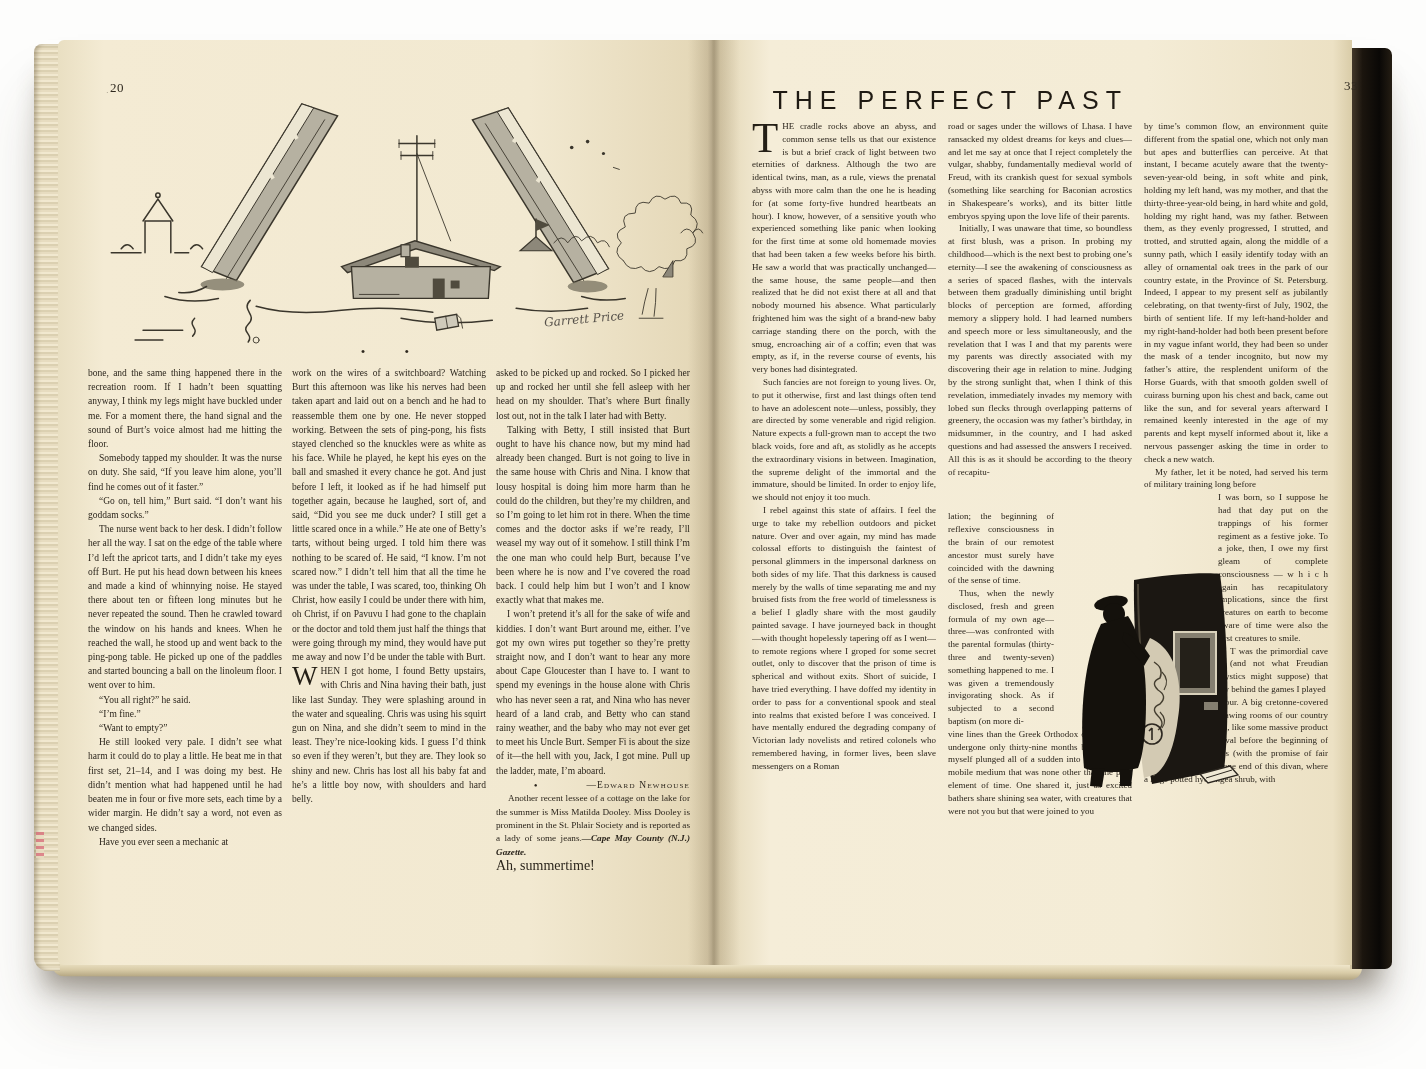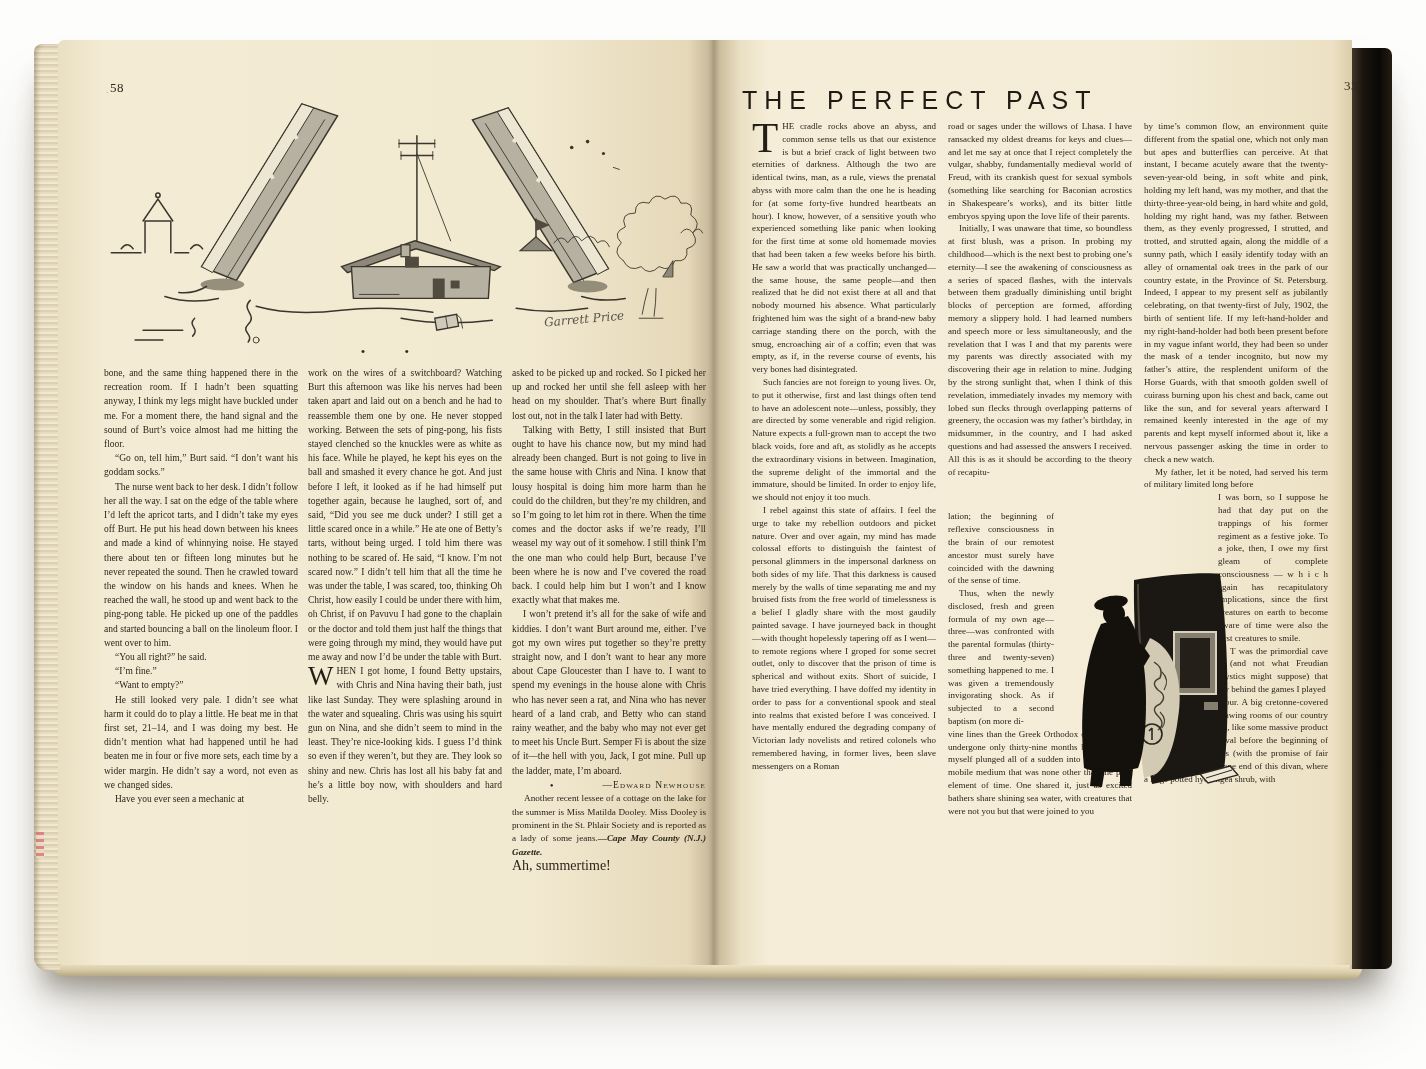--- a/index.html
+++ b/index.html
@@ -24,58 +24,58 @@
   .gutter{position:absolute;left:652px;top:0;width:52px;height:925px;pointer-events:none;
         background:linear-gradient(90deg,rgba(60,45,25,0),rgba(90,70,40,.18) 38%,rgba(60,45,25,.34) 50%,rgba(90,70,40,.16) 62%,rgba(60,45,25,0))}
   .pageno{position:absolute;font-size:13px;letter-spacing:.5px;color:#2e2databas;color:#2e281e}
   .pageno-left{left:52px;top:40px}
   .pageno-right{left:632px;top:38px}
   .cartoon{position:absolute;left:46px;top:52px;width:602px;height:258px}
   .sig{position:absolute;left:486px;top:272px;font-style:italic;font-family:"DejaVu Serif",serif;
        font-size:12px;color:#56514a;transform:rotate(-5deg)}
   .dots{position:absolute;left:0;right:0;top:304px;text-align:center;font-size:13px;word-spacing:36px;color:#2e281e}
   .cols{position:absolute;display:flex}
-  .cols-left{left:46px;top:326px;width:602px;height:582px;gap:10px}
+  .cols-left{left:30px;top:326px;width:602px;height:582px;gap:10px}
   .cols-right{left:40px;top:80px;width:576px;height:832px;gap:12px}
   .col{flex:1 1 0;overflow:hidden;text-align:justify}
   .cols-left .col{font-size:9.5px;line-height:14.2px}
   .cols-right .col{font-size:9px;line-height:12.8px}
   .col p{margin:0;padding:0}
   .blk-p{text-indent:11px}
   .blk-pc,.blk-dc{text-indent:0}
   .blk-dot{text-align:center;text-indent:0;margin:9px 0 7px;font-size:11px}
   .blk-filler{text-indent:12px;font-size:9.2px;line-height:13.4px;margin-top:2px}
   .blk-filler i{font-style:italic;font-weight:700}
   .blk-filler2{text-indent:0;margin-top:9px;font-size:14px}
   .byline{float:right;font-variant:small-caps;letter-spacing:1.2px}
   .dropcap{float:left;font-family:"Liberation Serif",serif;color:#241f16;padding:1px 3px 0 0}
   .dropcap.c2{font-size:27px;line-height:22px}
   .dropcap.c3{font-size:43px;line-height:33px;padding-right:4px}
-  .title{position:absolute;left:30px;top:46px;width:386px;margin:0;text-align:left;
+  .title{position:absolute;left:30px;top:46px;width:386px;margin:0;text-align:right;
          font-family:"Liberation Sans",sans-serif;font-weight:400;font-size:25px;
          letter-spacing:7px;color:#1f1a13}
   .narrow-left,.narrow-right{display:block}
   .narrow-right{margin-left:auto}
   .manart{position:absolute;left:342px;top:532px;width:190px;height:220px}
   svg .ink{stroke:#3a362c;fill:none;stroke-width:1.5;stroke-linecap:round}
   svg .thin{stroke:#3a362c;fill:none;stroke-width:.9;stroke-linecap:round}
 </style>
 </head>
 <body>
 
 <div class="stage">
   <div class="book">
     <div class="edge-bottom"></div>
     <div class="edge-left">
       <div class="redmark"></div>
     </div>
     <div class="edge-right"></div>
 
     <div class="page page-left">
-      <div class="pageno pageno-left">58</div>
+      <div class="pageno pageno-left">20</div>
 
       <svg class="cartoon" viewBox="0 0 600 260">
 
         <g>
           <polygon points="196,12 232,24 130,190 95,176" fill="#b6b1a1" stroke="#3a362c" stroke-width="1.5"></polygon>
           <polygon points="196,12 208,16 106,182 95,176" fill="#ece6d2" stroke="#3a362c" stroke-width="1"></polygon>
           <line x1="216,20" y1="0" x2="0" y2="0" class="thin"></line>
           <line x1="219" y1="28" x2="120" y2="188" class="thin"></line>
           <rect x="186" y="42" width="7" height="4" transform="rotate(59 189 44)" fill="#ece6d2" stroke="none"></rect>
           <rect x="162" y="82" width="7" height="4" transform="rotate(59 165 84)" fill="#ece6d2" stroke="none"></rect>
@@ -152,20 +152,21 @@
           <circle cx="500" cy="62" r="1.6"></circle>
             <path d="M510,76 l6,2" class="thin"></path>
         </g>
       </svg>
       <div class="sig">Garrett Price</div>
       <div class="dots">•  •</div>
 
       <div class="cols cols-left">
         <div class="col">
             <p class="blk-pc">bone, and the same thing happened there in the recreation room. If I hadn’t been squatting anyway, I think my legs might have buckled under me. For a moment there, the hand signal and the sound of Burt’s voice almost had me hitting the floor.</p>
+            <p class="blk-p">Somebody tapped my shoulder. It was the nurse on duty. She said, “If you leave him alone, you’ll find he comes out of it faster.”</p>
             <p class="blk-p">“Go on, tell him,” Burt said. “I don’t want his goddam socks.”</p>
             <p class="blk-p">The nurse went back to her desk. I didn’t follow her all the way. I sat on the edge of the table where I’d left the apricot tarts, and I didn’t take my eyes off Burt. He put his head down between his knees and made a kind of whinnying noise. He stayed there about ten or fifteen long minutes but he never repeated the sound. Then he crawled toward the window on his hands and knees. When he reached the wall, he stood up and went back to the ping-pong table. He picked up one of the paddles and started bouncing a ball on the linoleum floor. I went over to him.</p>
             <p class="blk-p">“You all right?” he said.</p>
             <p class="blk-p">“I’m fine.”</p>
             <p class="blk-p">“Want to empty?”</p>
             <p class="blk-p">He still looked very pale. I didn’t see what harm it could do to play a little. He beat me in that first set, 21–14, and I was doing my best. He didn’t mention what had happened until he had beaten me in four or five more sets, each time by a wider margin. He didn’t say a word, not even as we changed sides.</p>
             <p class="blk-p">Have you ever seen a mechanic at</p>
           </div>
         <div class="col">
             <p class="blk-pc">work on the wires of a switchboard? Watching Burt this afternoon was like his nerves had been taken apart and laid out on a bench and he had to reassemble them one by one. He never stopped working. Between the sets of ping-pong, his fists stayed clenched so the knuckles were as white as his face. While he played, he kept his eyes on the ball and smashed it every chance he got. And just before I left, it looked as if he had himself put together again, because he laughed, sort of, and said, “Did you see me duck under? I still get a little scared once in a while.” He ate one of Betty’s tarts, without being urged. I told him there was nothing to be scared of. He said, “I know. I’m not scared now.” I didn’t tell him that all the time he was under the table, I was scared, too, thinking Oh Christ, how easily I could be under there with him, oh Christ, if on Pavuvu I had gone to the chaplain or the doctor and told them just half the things that were going through my mind, they would have put me away and now I’d be under the table with Burt.</p>
@@ -196,21 +197,21 @@
             <p class="blk-pc">road or sages under the willows of Lhasa. I have ransacked my oldest dreams for keys and clues—and let me say at once that I reject completely the vulgar, shabby, fundamentally medieval world of Freud, with its crankish quest for sexual symbols (something like searching for Baconian acrostics in Shakespeare’s works), and its bitter little embryos spying upon the love life of their parents.</p>
             <p class="blk-p">Initially, I was unaware that time, so boundless at first blush, was a prison. In probing my childhood—which is the next best to probing one’s eternity—I see the awakening of consciousness as a series of spaced flashes, with the intervals between them gradually diminishing until bright blocks of perception are formed, affording memory a slippery hold. I had learned numbers and speech more or less simultaneously, and the revelation that I was I and that my parents were my parents was directly associated with my discovering their age in relation to mine. Judging by the strong sunlight that, when I think of this revelation, immediately invades my memory with lobed sun flecks through overlapping patterns of greenery, the occasion was my father’s birthday, in midsummer, in the country, and I had asked questions and had assessed the answers I received. All this is as it should be according to the theory of recapitu-</p>
             <div class="narrow-left" style="width: 106px; margin-top: 32px;">
               <p class="blk-pc">lation; the beginning of reflexive consciousness in the brain of our remotest ancestor must surely have coincided with the dawning of the sense of time.</p>
               <p class="blk-p">Thus, when the newly disclosed, fresh and green formula of my own age—three—was confronted with the parental formulas (thirty-three and twenty-seven) something happened to me. I was given a tremendously invigorating shock. As if subjected to a second baptism (on more di-</p>
             </div>
             <p class="blk-pc">vine lines than the Greek Orthodox ducking I had undergone only thirty-nine months before), I felt myself plunged all of a sudden into a radiant and mobile medium that was none other than the pure element of time. One shared it, just as excited bathers share shining sea water, with creatures that were not you but that were joined to you</p>
           </div>
         <div class="col">
             <p class="blk-pc">by time’s common flow, an environment quite different from the spatial one, which not only man but apes and butterflies can perceive. At that instant, I became acutely aware that the twenty-seven-year-old being, in soft white and pink, holding my left hand, was my mother, and that the thirty-three-year-old being, in hard white and gold, holding my right hand, was my father. Between them, as they evenly progressed, I strutted, and trotted, and strutted again, along the middle of a sunny path, which I easily identify today with an alley of ornamental oak trees in the park of our country estate, in the Province of St. Petersburg. Indeed, I appear to my present self as jubilantly celebrating, on that twenty-first of July, 1902, the birth of sentient life. If my left-hand-holder and my right-hand-holder had both been present before in my vague infant world, they had been so under the mask of a tender incognito, but now my father’s attire, the resplendent uniform of the Horse Guards, with that smooth golden swell of cuirass burning upon his chest and back, came out like the sun, and for several years afterward I remained keenly interested in the age of my parents and kept myself informed about it, like a nervous passenger asking the time in order to check a new watch.</p>
-            <p class="blk-p">My father, let it be noted, had served his term of military limited long before</p>
+            <p class="blk-p">My father, let it be noted, had served his term of military training long before</p>
             <div class="narrow-right" style="width: 110px;">
               <p class="blk-pc">I was born, so I suppose he had that day put on the trappings of his former regiment as a festive joke. To a joke, then, I owe my first gleam of complete consciousness — w h i c h again has recapitulatory implications, since the first creatures on earth to become aware of time were also the first creatures to smile.</p>
               <p class="blk-dc"><span class="dropcap c2">I</span>T was the primordial cave (and not what Freudian mystics might suppose) that lay behind the games I played</p>
             </div>
             <p class="blk-pc">when I was three or four. A big cretonne-covered divan in one of the drawing rooms of our country home rises in my mind, like some massive product of a geological upheaval before the beginning of history. History begins (with the promise of fair Greece) not far from one end of this divan, where a large potted hydrangea shrub, with</p>
           </div>
       </div>
 
       <svg class="manart" viewBox="0 0 190 220">
 

